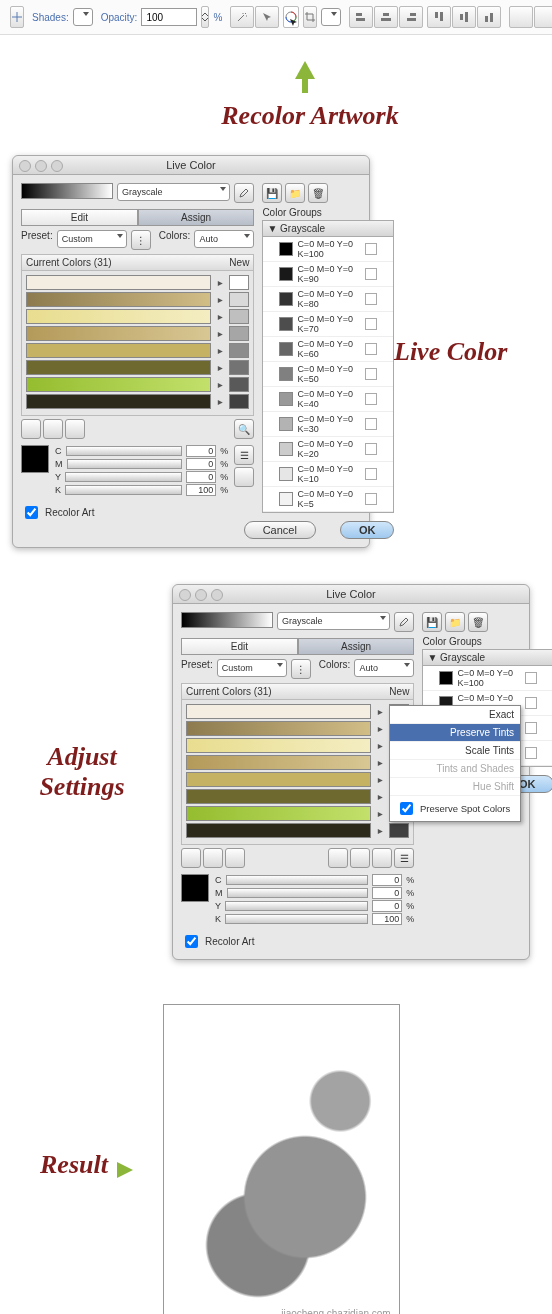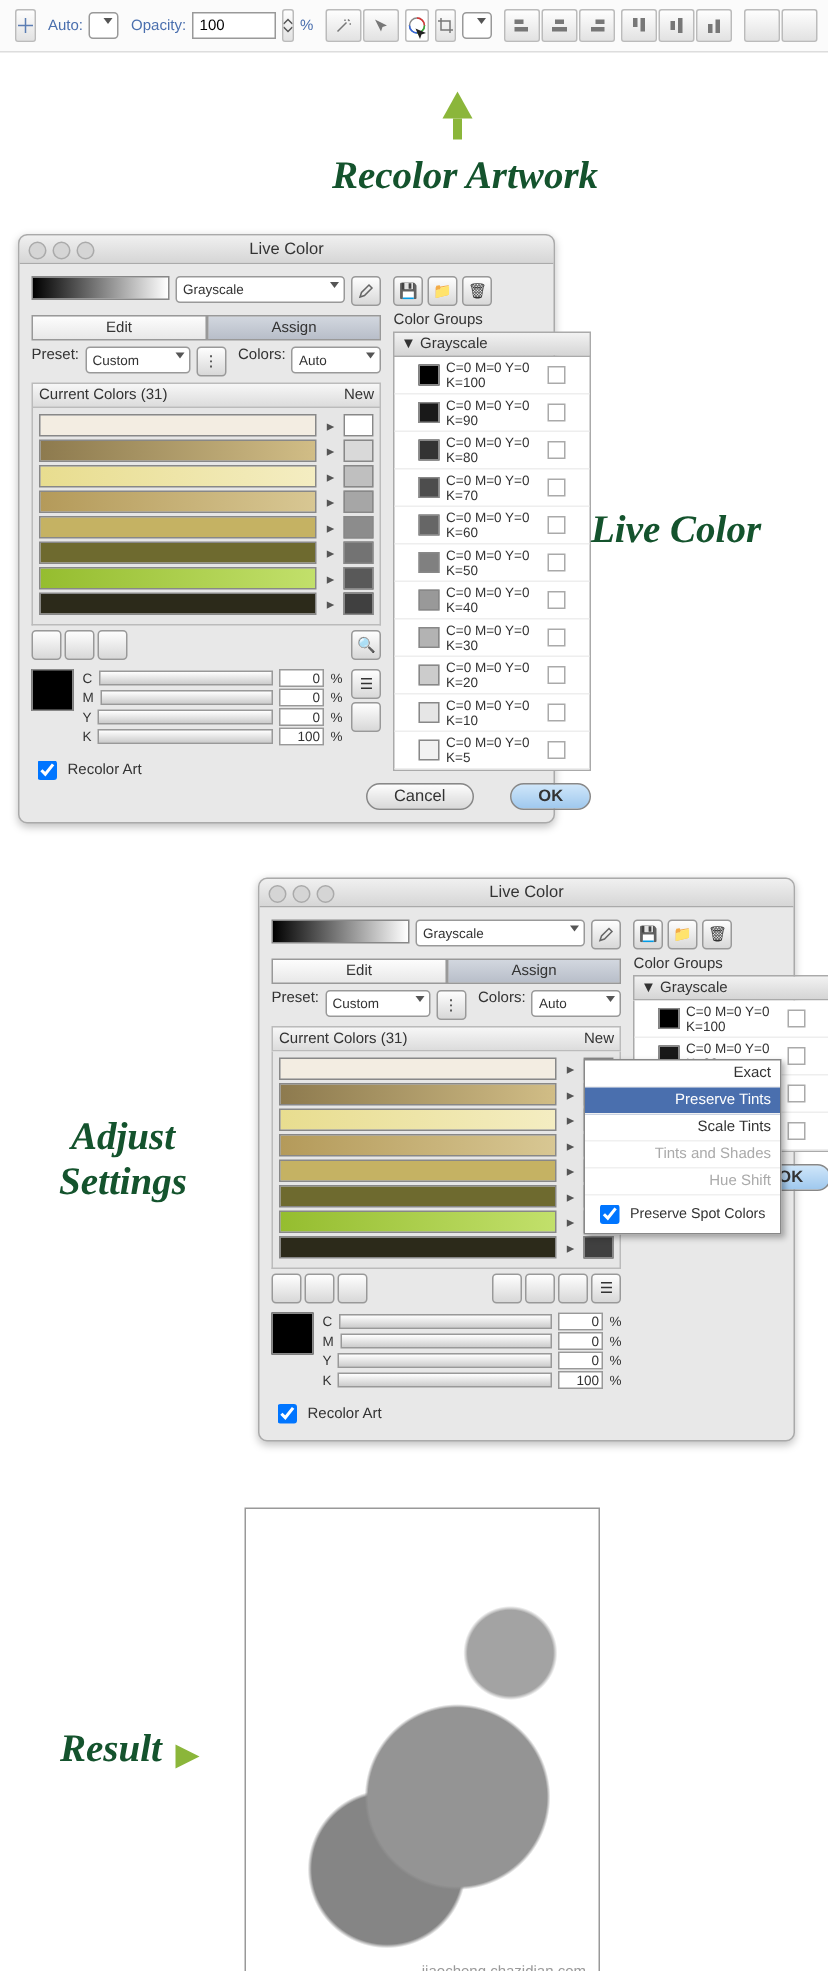--- a/index.html
+++ b/index.html
@@ -1,16 +1,16 @@
 <!DOCTYPE html>
 <html><head>
 <meta charset="utf-8">
 <style>
 body{margin:0;padding:0;background:#fff;font-family:"Lucida Grande","Segoe UI",Arial,sans-serif;font-size:10px;color:#333;width:552px}
-.callout{font-family:Georgia,serif;font-size:26px;font-style:italic;color:#14532d;font-weight:600}
+.callout{font-family:Georgia,serif;font-size:26px;font-style:italic;color:#7f1d1d;font-weight:600}
 .panel{background:#e8e8e8;border:1px solid #aaa;border-radius:6px;box-shadow:0 2px 6px rgba(0,0,0,.25)}
 .panel-title{background:linear-gradient(#f0f0f0,#d6d6d6);text-align:center;font-size:11px;padding:3px 0;border-bottom:1px solid #aaa;border-radius:6px 6px 0 0;position:relative}
 .traffic{position:absolute;left:6px;top:4px;display:flex;gap:4px}
 .dot{width:10px;height:10px;border-radius:50%;background:#d5d5d5;border:1px solid #aaa}
 .panel-body{padding:8px;display:flex;gap:8px}
 .col-left{flex:1}
 .top-row{display:flex;gap:4px;margin-bottom:6px}
 .grad-swatch{width:90px;height:14px;background:linear-gradient(90deg,#000,#fff);border:1px solid #888}
 .select{background:#fff;border:1px solid #999;border-radius:3px;padding:0 14px 0 4px;height:16px;line-height:16px;position:relative;font-size:9px}
 .select:after{content:"";position:absolute;right:3px;top:3px;width:0;height:0;border-left:3px solid transparent;border-right:3px solid transparent;border-top:4px solid #555}
@@ -68,21 +68,21 @@
 </head>
 <body>
 
 <div class="toolbar">
  <div class="tbtn">
       <svg width="12" height="12">
         <path d="M1 6h10M6 1v10" stroke="#5b7db3" stroke-width="1"></path>
       </svg>
     </div>
  <div class="sep"></div>
- <span class="label" style="color:#4a6fae">Auto:</span>
+ <span class="label" style="color:#4a6fae">Shades:</span>
  <div class="select" style="width:14px"></div>
  <div class="sep"></div>
  <span class="label" style="color:#4a6fae">Opacity:</span>
  <input class="opacity-input" value="100" style="">
  <div class="tbtn" style="width:12px">
       <svg width="6" height="10">
         <path d="M0 4l3-3 3 3M0 6l3 3 3-3" fill="none" stroke="#555"></path>
       </svg>
     </div>
  <span class="label" style="color:#4a6fae">%</span>

